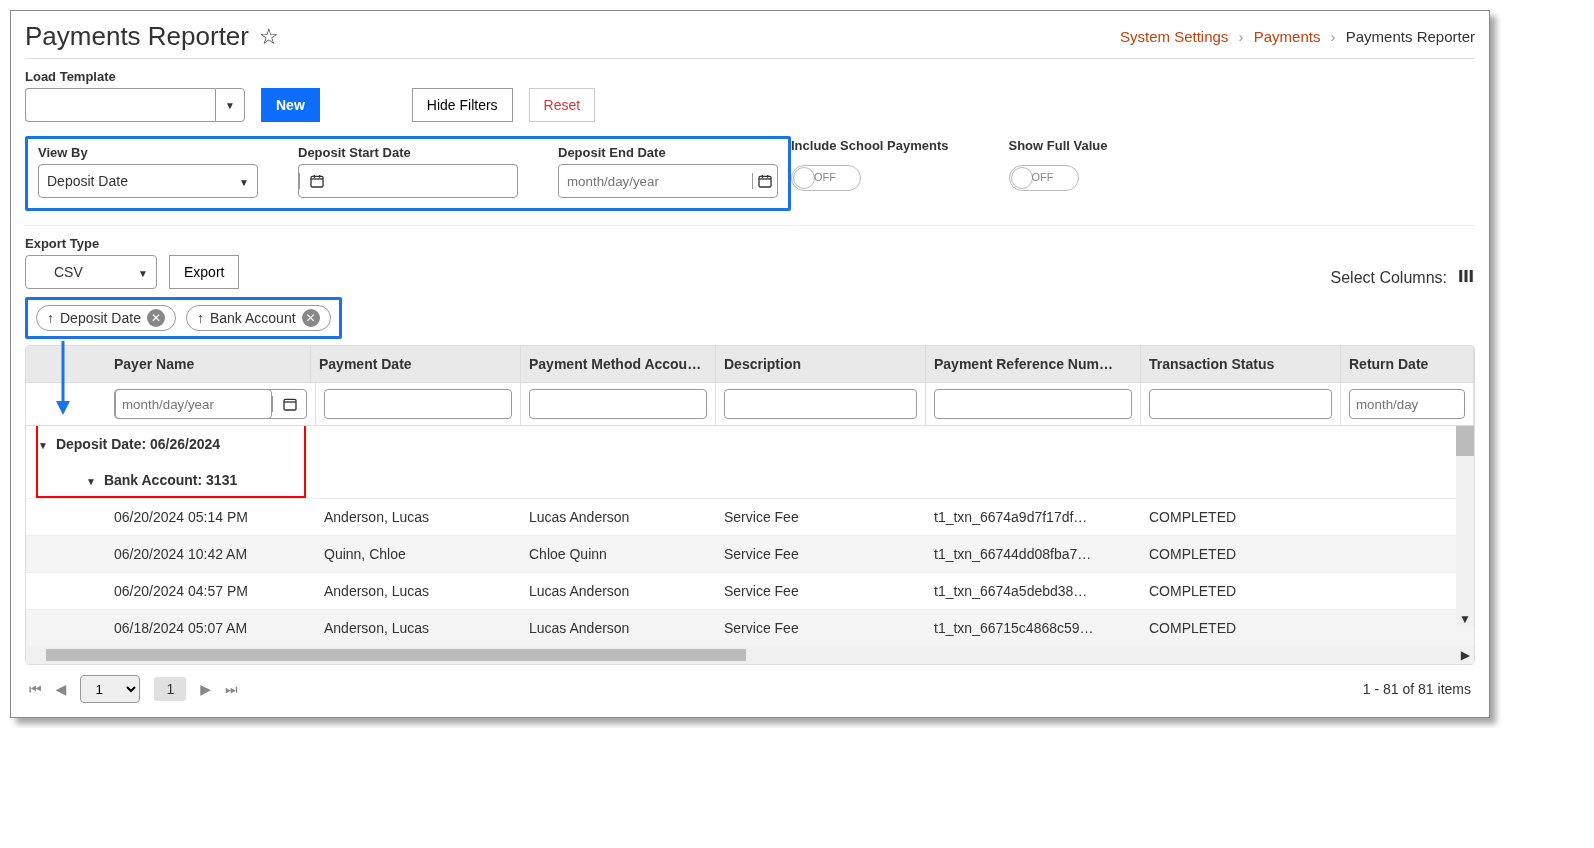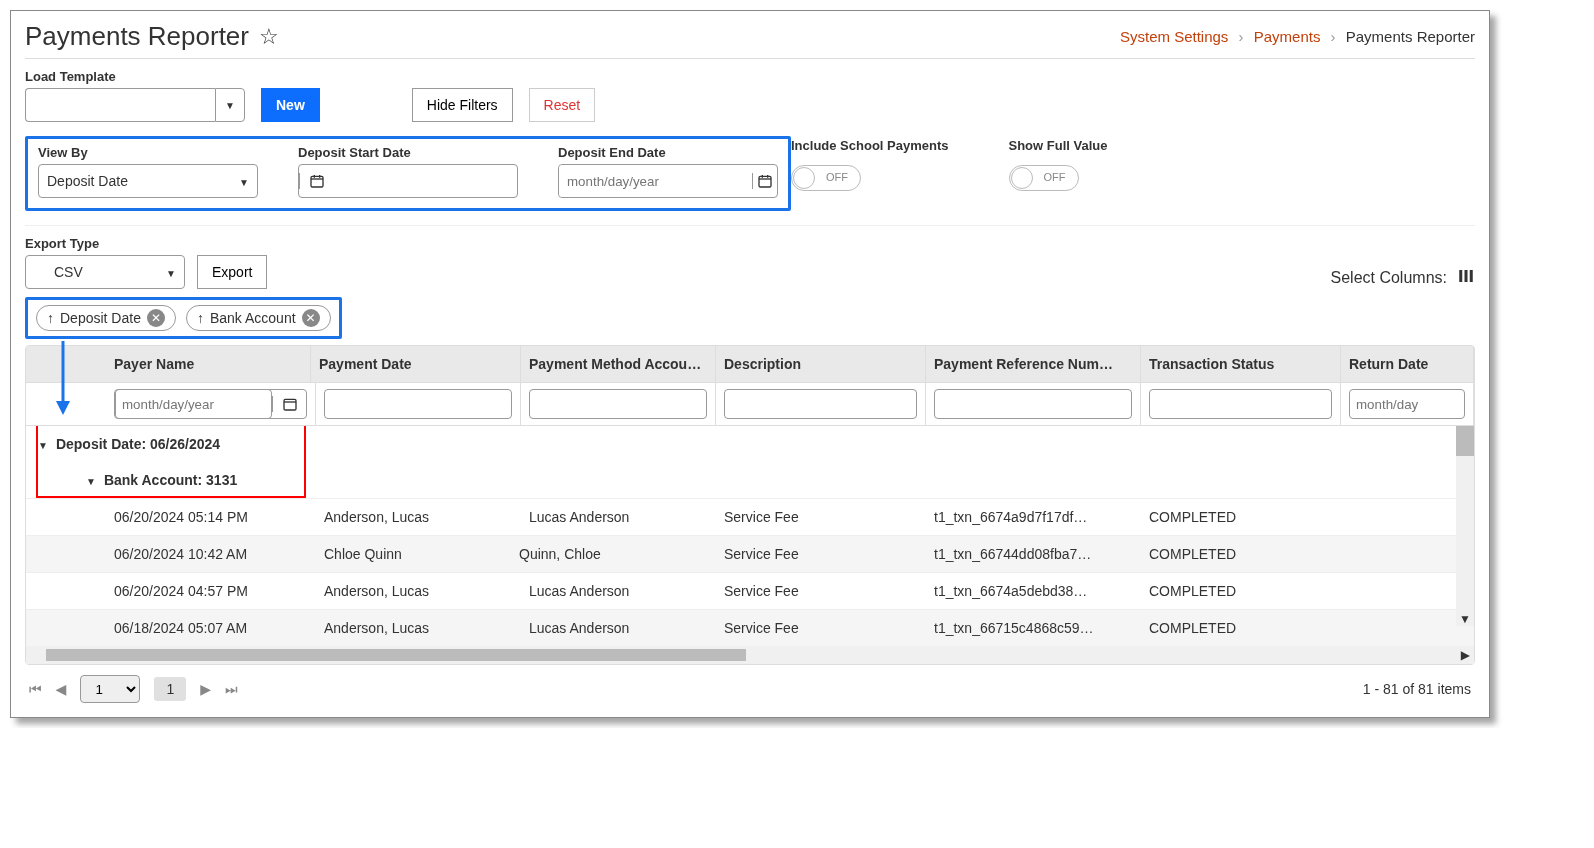--- a/index.html
+++ b/index.html
@@ -31,26 +31,26 @@
 .fcol { display:flex; flex-direction:column; }
 .select, .dateinput { border:1px solid #999; border-radius:4px; height:34px; display:flex; align-items:center; }
 .select { width: 220px; justify-content: space-between; padding: 0 8px; }
 .dateinput { width: 220px; }
 .dateinput input { border:none; flex:1; padding:0 8px; height:100%; border-radius:4px 0 0 4px; }
 .dateinput .cal { width:34px; border-left:1px solid #999; display:flex; align-items:center; justify-content:center; cursor:pointer; }
 .row2 { display:flex; align-items:flex-start; margin-bottom:14px; }
 .toggle-group { display:flex; flex-direction:column; gap:8px; margin-top:2px;}
 .toggle { border:1px solid #bbb; border-radius:16px; width:70px; height:26px; position:relative;}
 .toggle .knob { width:22px; height:22px; border-radius:50%; background:#fff; border:1px solid #bbb; position:absolute; top:1px; left:1px;}
-.toggle .lab { position:absolute; right:12px; top:5px; font-size:11px; color:#888;}
+.toggle .lab { position:absolute; right:24px; top:5px; font-size:11px; color:#888;}
 
 
 .row3 { display:flex; justify-content:space-between; align-items:flex-end; border-top:1px solid #eee; padding-top:10px; margin-bottom:8px;}
 .export-left { display:flex; align-items:flex-end; gap:12px;}
-.select-sm { width:160px;padding-left:28px; }
+.select-sm { width:132px;padding-left:28px; }
 .selcols { display:flex; align-items:center; gap:10px; font-size:16px;}
 
 
 .chips-hl { border:3px solid #1a73e8; padding:5px 8px; display:inline-flex; gap:10px; border-radius:2px; margin-bottom:0;}
 .chip { border:1px solid #999; border-radius:16px; padding:3px 10px; display:flex; align-items:center; gap:6px; font-size:14px;}
 .chip .x { background:#888; color:#fff; border-radius:50%; width:18px; height:18px; display:flex; align-items:center; justify-content:center; font-size:12px; cursor:pointer;}
 
 
 .table-wrap { border:1px solid #ddd; border-radius:4px; }
 .thead { display:flex; background:#e9e9e9; border-bottom:1px solid #ddd; font-weight:700; font-size:14px;}
@@ -266,22 +266,22 @@
             <div class="tcell c2">Anderson, Lucas</div>
             <div class="tcell c3">Lucas Anderson</div>
             <div class="tcell c4">Service Fee</div>
             <div class="tcell c5">t1_txn_6674a9d7f17df…</div>
             <div class="tcell c6">COMPLETED</div>
             <div class="tcell c7"></div>
           </div>
           <div class="data-row" style="background: rgb(245, 245, 245);">
             <div class="tcell c0"></div>
             <div class="tcell c1">06/20/2024 10:42 AM</div>
+            <div class="tcell c2">Quinn, Chloe</div>
             <div class="tcell c3">Chloe Quinn</div>
-            <div class="tcell c2">Quinn, Chloe</div>
             <div class="tcell c4">Service Fee</div>
             <div class="tcell c5">t1_txn_66744dd08fba7…</div>
             <div class="tcell c6">COMPLETED</div>
             <div class="tcell c7"></div>
           </div>
           <div class="data-row">
             <div class="tcell c0"></div>
             <div class="tcell c1">06/20/2024 04:57 PM</div>
             <div class="tcell c2">Anderson, Lucas</div>
             <div class="tcell c3">Lucas Anderson</div>

